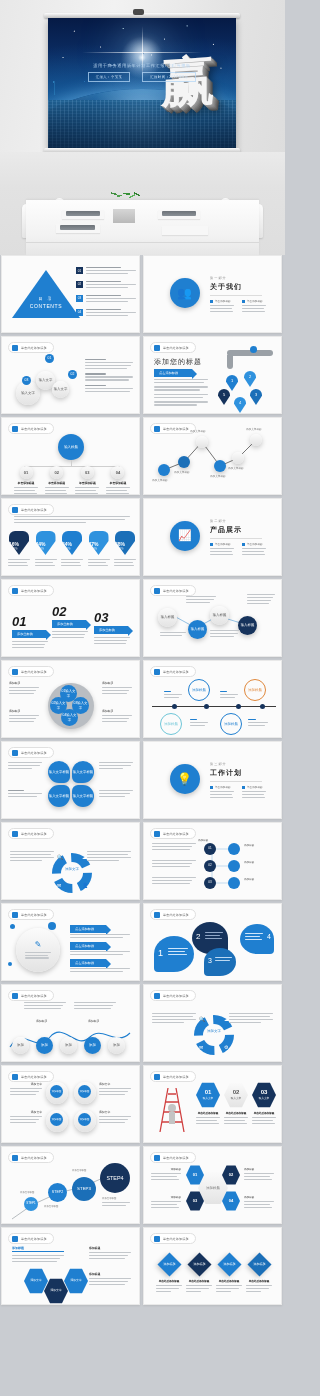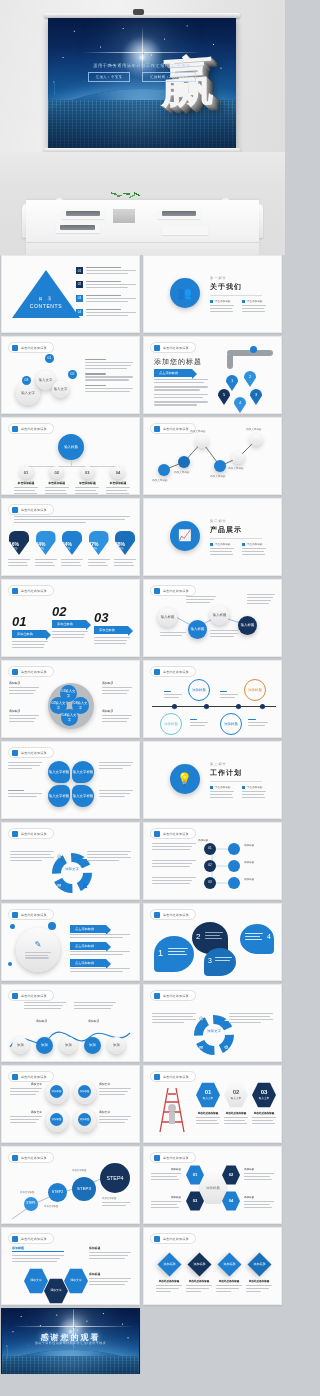--- a/index.html
+++ b/index.html
@@ -1096,27 +1096,17 @@
               <span>添加标题</span>
             </div>
           <div style="font-size:2.6px;color:#222;font-weight:bold;margin-top:6px;">单击此处添加标题</div>
           <div class="ln" style="width:100%;margin-top:2px;"></div>
             <div class="ln" style="width:90%"></div>
             <div class="ln" style="width:56%"></div>
         </div>
       </div>
     </div>
 
-    <div class="slide dark">
-      <div class="cosmic"></div>
-      <div class="stars"></div>
-      <div class="earth"></div>
-      <div class="cityphoto"></div>
-      <div class="citygrid"></div>
-      <div class="flare" style="top:22%;left:52%;"></div>
-      <div style="position:absolute;left:0;right:0;top:30%;text-align:center;color:#eaf4ff;font-size:8px;letter-spacing:2px;font-weight:bold;text-shadow:0 0 6px rgba(130,195,255,.9);">感谢您的观看</div>
-      <div style="position:absolute;left:0;right:0;top:42%;text-align:center;color:#bcd8f2;font-size:3px;letter-spacing:.5px;">适用于商务通用新年计划工作汇报/述职等模板</div>
-    </div>
 
   </div>
 
   <div class="footerbar"></div>
 </div>
 
 </body></html>

